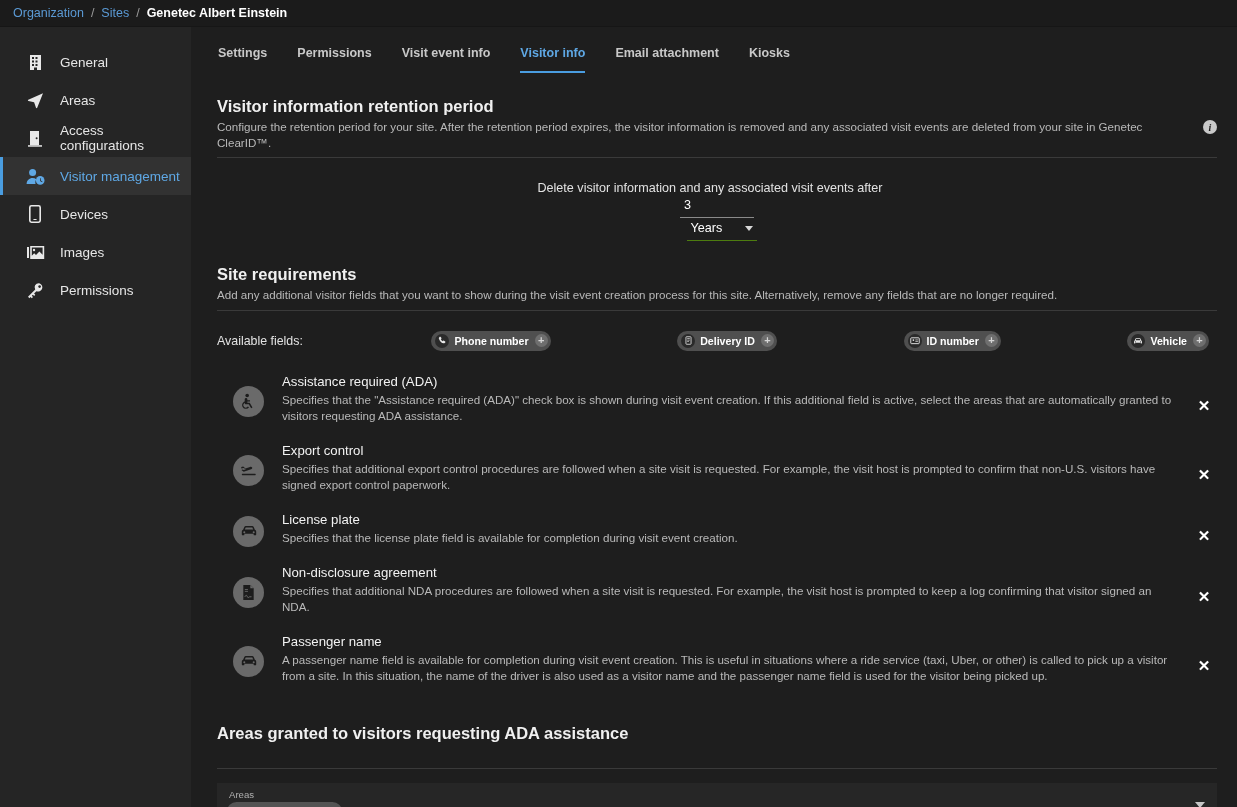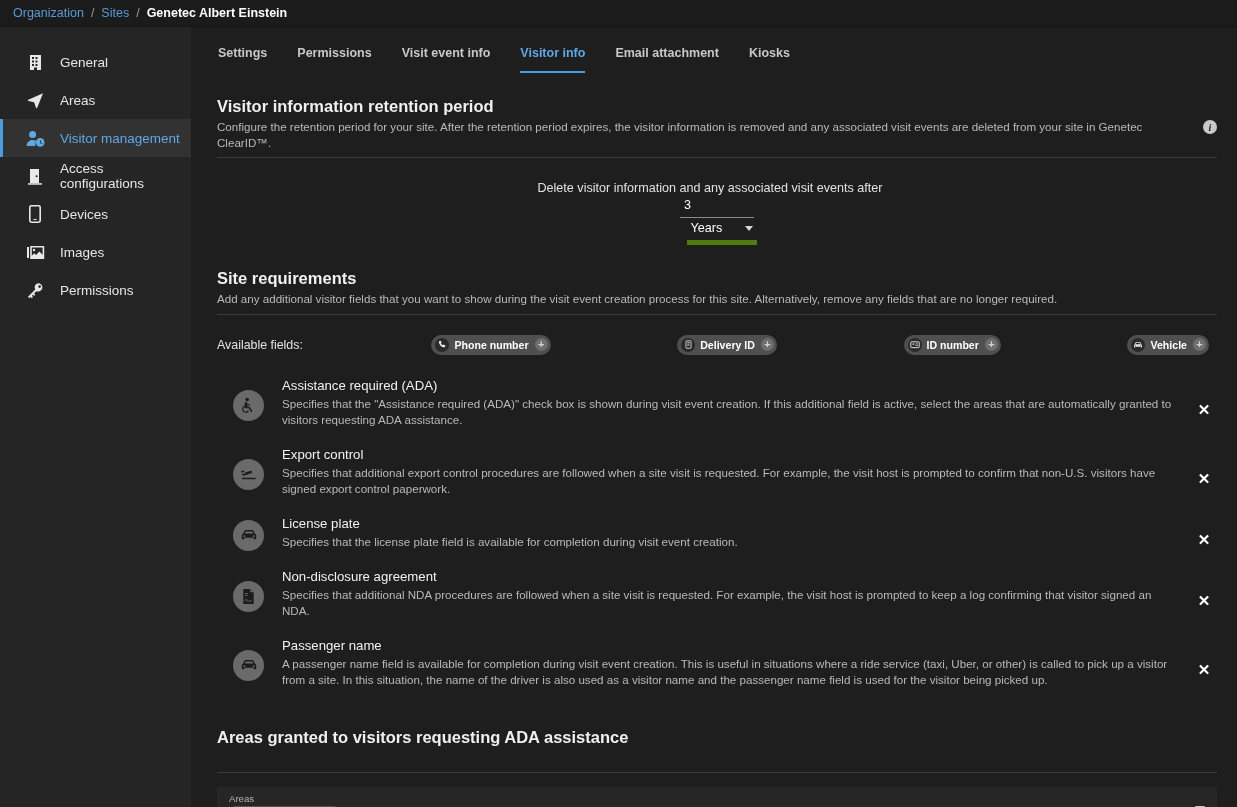--- a/index.html
+++ b/index.html
@@ -128,21 +128,21 @@
     width: 74px;
     border-bottom: 1px solid #8a8a8a;
     padding: 3px 4px 5px 4px;
     color: #ffffff;
     font-size: 12.6px;
     background: transparent;
   }
   .sel-field {
     width: 70px;
     margin-left: 9px;
-    border-bottom: 5px solid #4d7c0f;
+    border-bottom: 1px solid #4d7c0f;
     padding: 3px 4px 5px 4px;
     color: #ffffff;
     font-size: 12.6px;
     display: flex;
     align-items: center;
     justify-content: space-between;
   }
   .caret {
     width: 0; height: 0;
     border-left: 4px solid transparent;
@@ -317,41 +317,41 @@
 
     <div class="side-item">
       <span class="ico">
         <svg width="17" height="17" viewBox="0 0 17 17">
             <path d="M16 1.2L1.3 7.8c-.6.3-.5 1.2.2 1.3l5.6 1.1 1.8 5.4c.2.7 1.1.7 1.3.1L16 1.2z"></path>
           </svg>
       </span>
       <span>Areas</span>
     </div>
 
+    <div class="side-item">
+      <span class="ico">
+        <svg width="16" height="17" viewBox="0 0 16 17">
+            <path d="M3 1h9v14H3z"></path>
+            <circle cx="9.6" cy="8.2" r="1" fill="#252525"></circle>
+            <path d="M1 15.2h14v1.5H1z"></path>
+          </svg>
+      </span>
+      <span>Access configurations</span>
+    </div>
+
     <div class="side-item active">
       <span class="ico">
         <svg width="19" height="17" viewBox="0 0 19 17">
             <circle cx="6.6" cy="4.6" r="3.5"></circle>
             <path d="M.6 16c0-3.6 2.7-6 6-6 1.4 0 2.7.4 3.7 1.2-.6.9-1 2-1 3.2 0 .6.1 1.1.3 1.6H.6z"></path>
             <circle cx="14.2" cy="12.4" r="4.3"></circle>
             <path d="M14 10.2h.8v2.4l1.7 1-.4.7-2.1-1.2z" fill="#323232"></path>
           </svg>
       </span>
       <span>Visitor management</span>
-    </div>
-
-    <div class="side-item">
-      <span class="ico">
-        <svg width="16" height="17" viewBox="0 0 16 17">
-            <path d="M3 1h9v14H3z"></path>
-            <circle cx="9.6" cy="8.2" r="1" fill="#252525"></circle>
-            <path d="M1 15.2h14v1.5H1z"></path>
-          </svg>
-      </span>
-      <span>Access configurations</span>
     </div>
 
     <div class="side-item">
       <span class="ico">
         <svg width="12" height="18" viewBox="0 0 12 18">
             <rect x="0.8" y="0.8" width="10.4" height="16.4" rx="1.6" fill="none" stroke="#e8e8e8" stroke-width="1.6"></rect>
             <rect x="4.3" y="14" width="3.4" height="1" rx="0.5"></rect>
           </svg>
       </span>
       <span>Devices</span>

